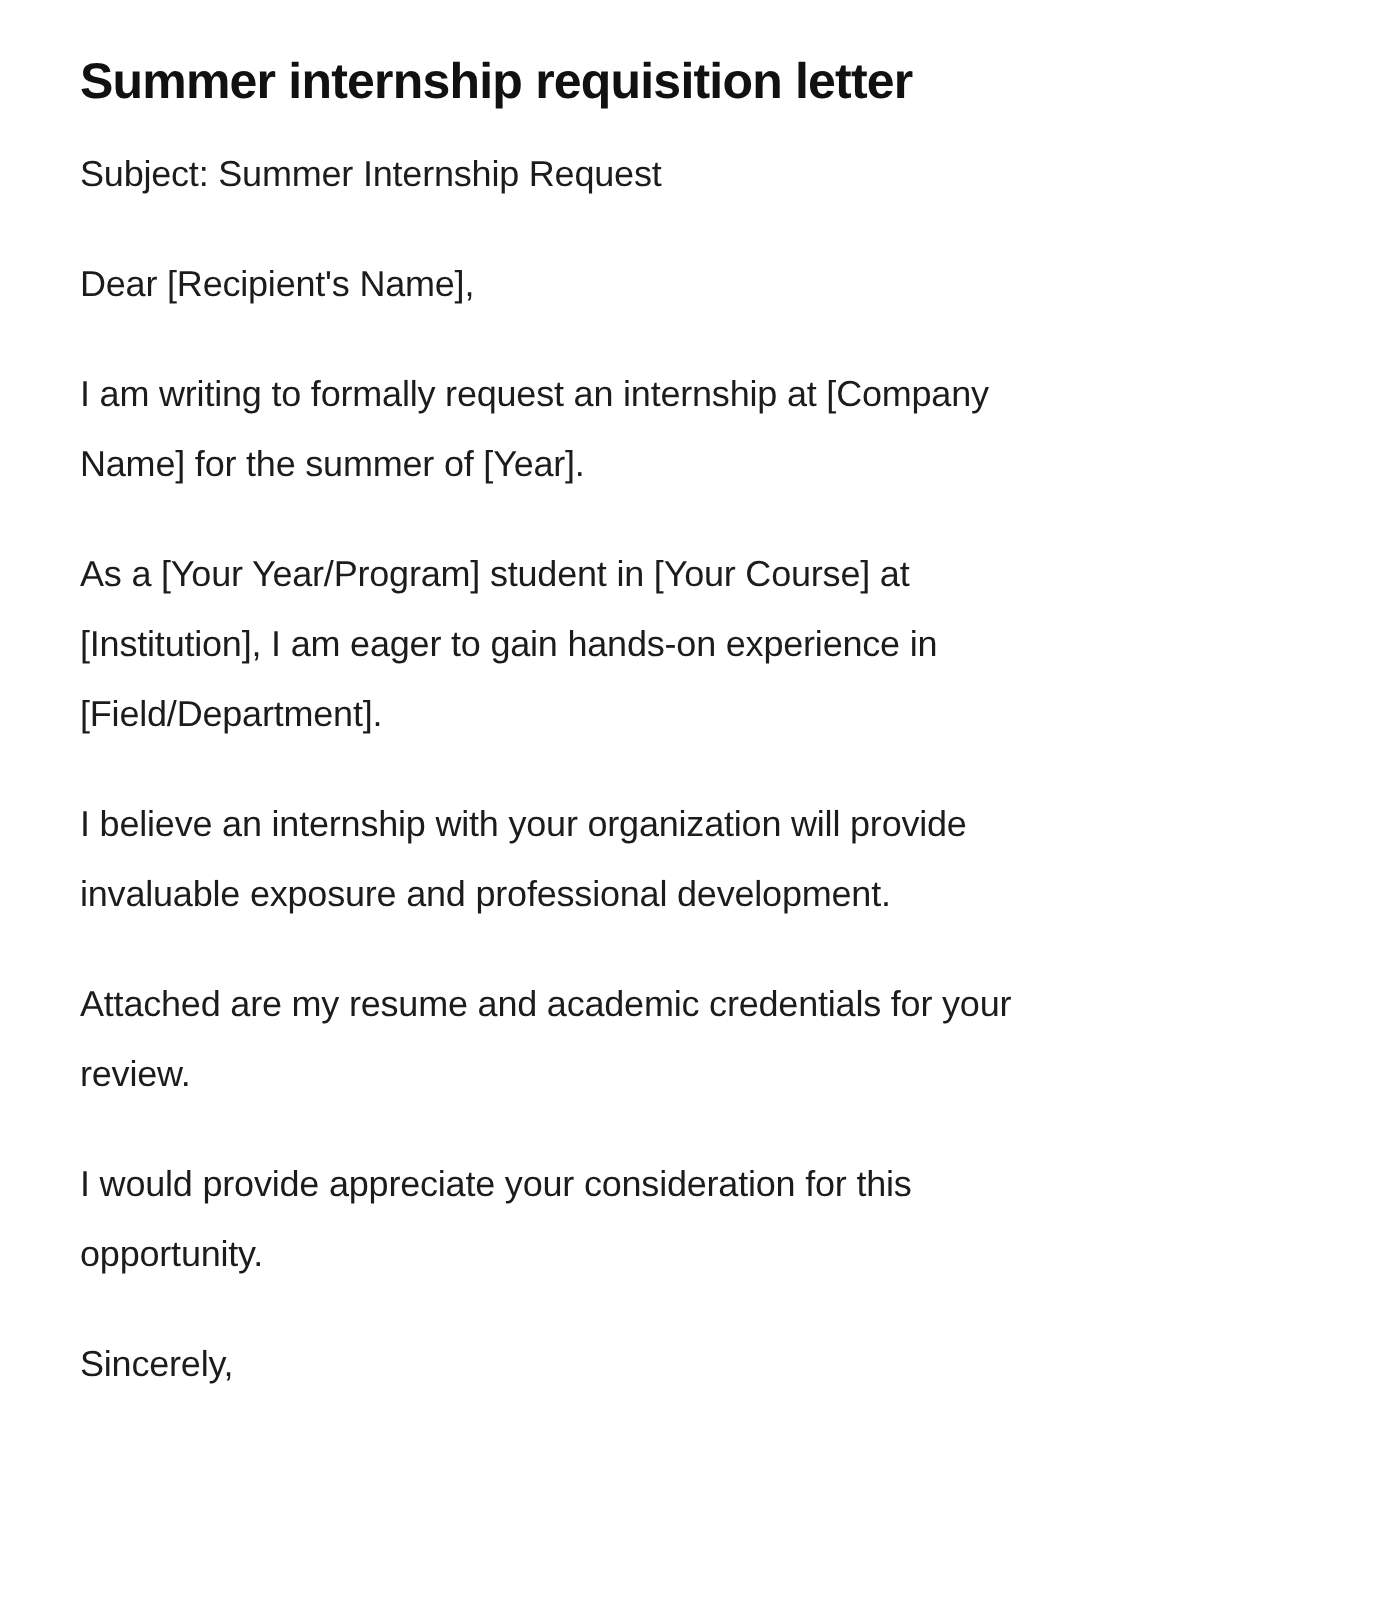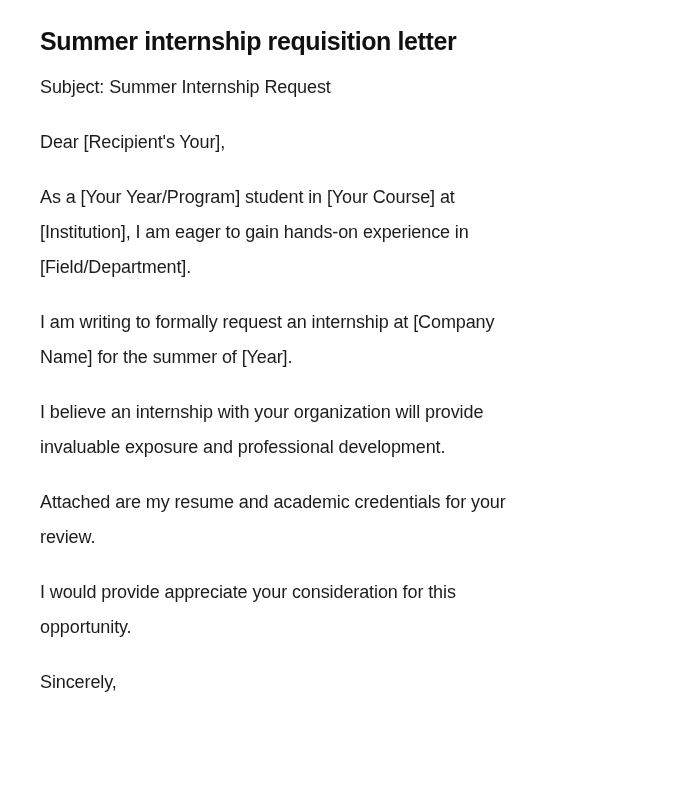--- a/index.html
+++ b/index.html
@@ -35,20 +35,20 @@
       letter-spacing: -0.1px;
       color: #1c1c1c;
     }
   </style>
 </head>
 <body>
 
 <div class="letter">
   <h1 class="title">Summer internship requisition letter</h1>
   <p class="para">Subject: Summer Internship Request</p>
-  <p class="para">Dear [Recipient's Your],</p>
+  <p class="para">Dear [Recipient's Name],</p>
+  <p class="para">I am writing to formally request an internship at [Company Name] for the summer of [Year].</p>
   <p class="para">As a [Your Year/Program] student in [Your Course] at [Institution], I am eager to gain hands-on experience in [Field/Department].</p>
-  <p class="para">I am writing to formally request an internship at [Company Name] for the summer of [Year].</p>
   <p class="para">I believe an internship with your organization will provide invaluable exposure and professional development.</p>
   <p class="para">Attached are my resume and academic credentials for your review.</p>
   <p class="para">I would provide appreciate your consideration for this opportunity.</p>
   <p class="para">Sincerely,</p>
 </div>
 
 </body></html>

